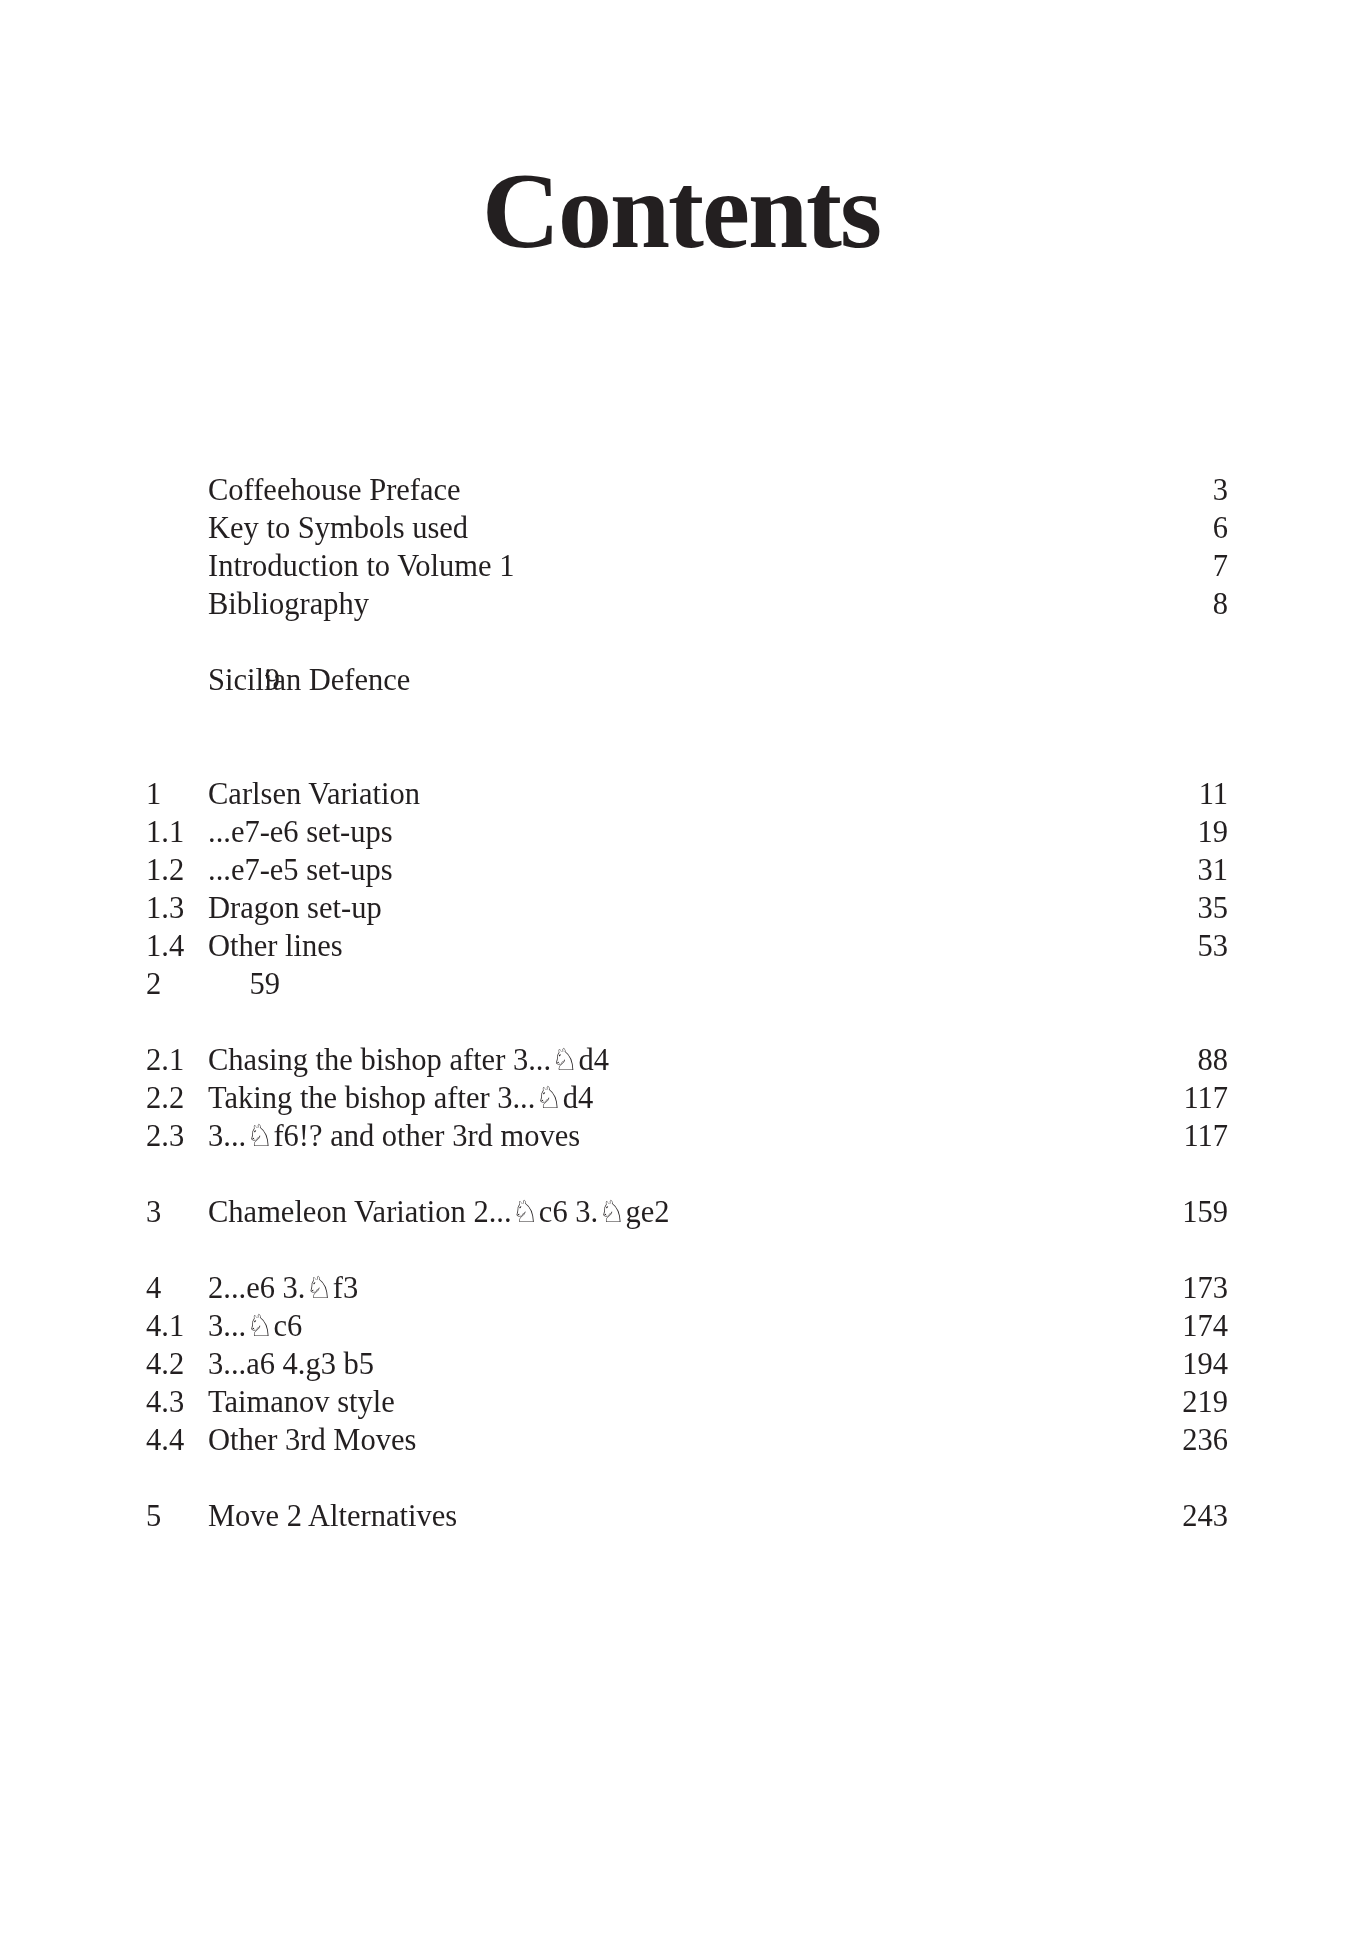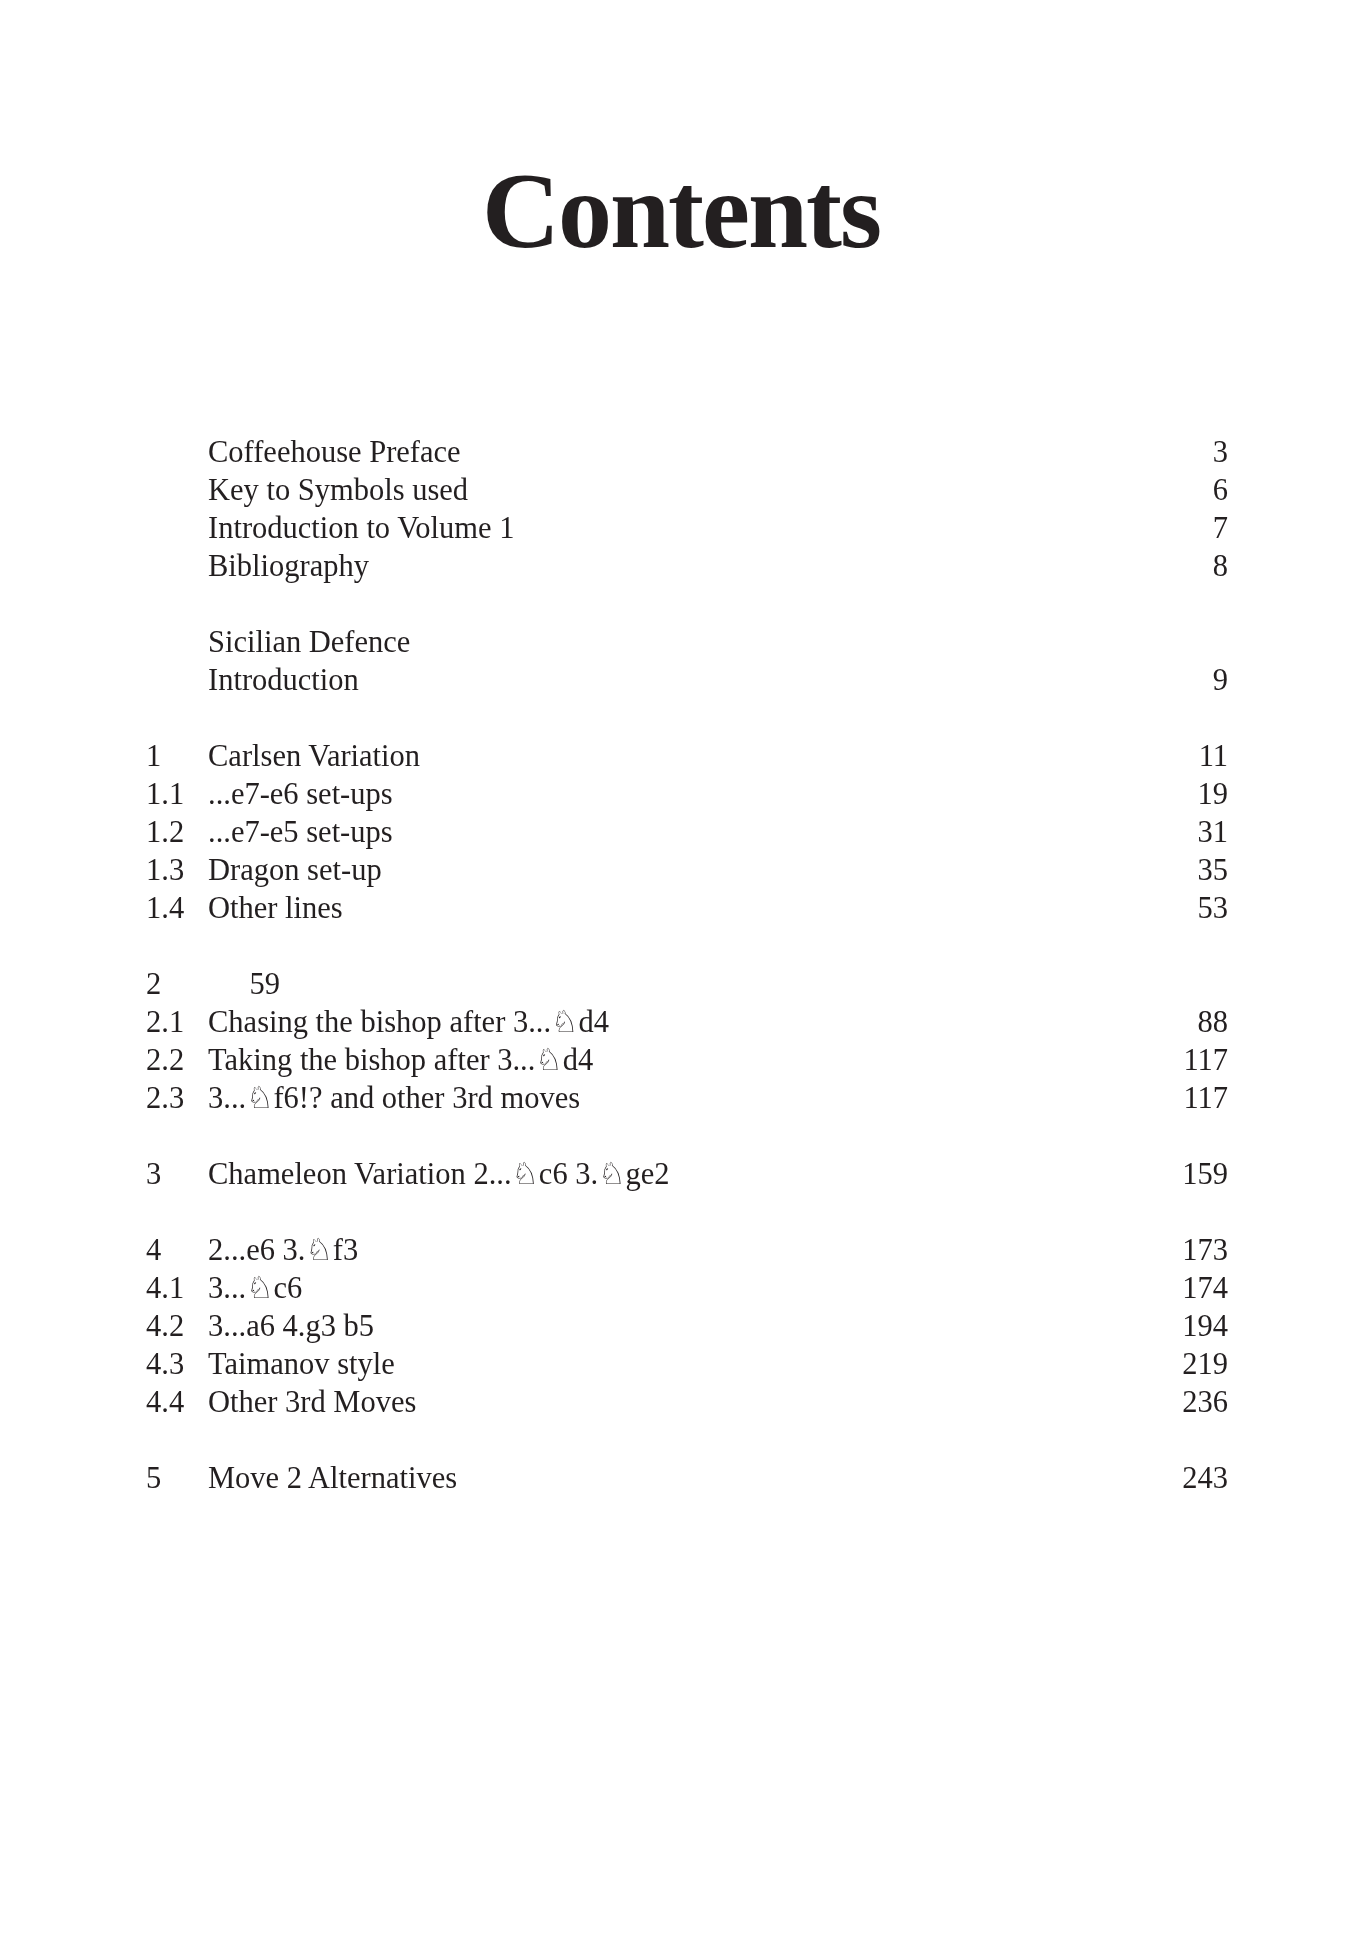--- a/index.html
+++ b/index.html
@@ -49,20 +49,21 @@
   }
   .toc-row .num {
     flex: 0 0 62px;
     text-align: left;
   }
   .toc-row .title {
     flex: 1 1 auto;
     text-align: left;
     white-space: nowrap;
     overflow: hidden;
+    margin-top: 38px;
   }
   .toc-row .page {
     flex: 0 0 auto;
     margin-left: 12px;
     text-align: right;
     min-width: 60px;
   }
   .toc-row.bold {
     font-weight: 400;
   }
@@ -97,21 +98,20 @@
   </div>
       </div>
       <div class="toc-group">
         <div class="toc-row bold">
     <span class="num"></span>
     <span class="title">Sicilian Defence</span>
     <span class="page"></span>
   </div>
         <div class="toc-row">
     <span class="num"></span>
-    <span class="title">Introduction</span>
     <span class="page">9</span>
   </div>
       </div>
       <div class="toc-group">
         <div class="toc-row">
     <span class="num">1</span>
     <span class="title">Carlsen Variation</span>
     <span class="page">11</span>
   </div>
         <div class="toc-row">

